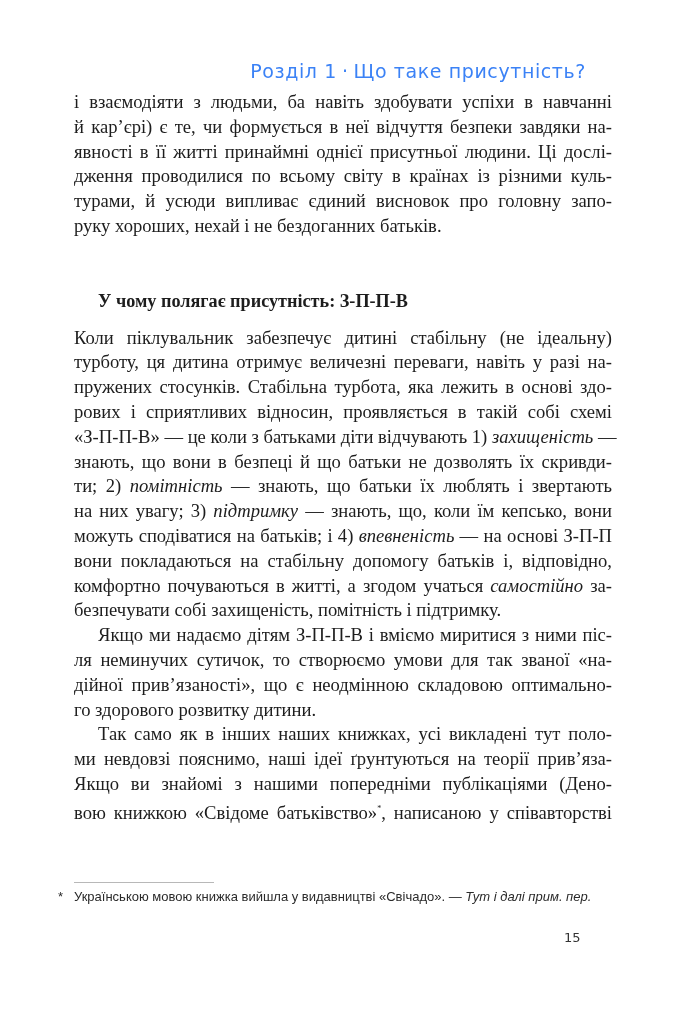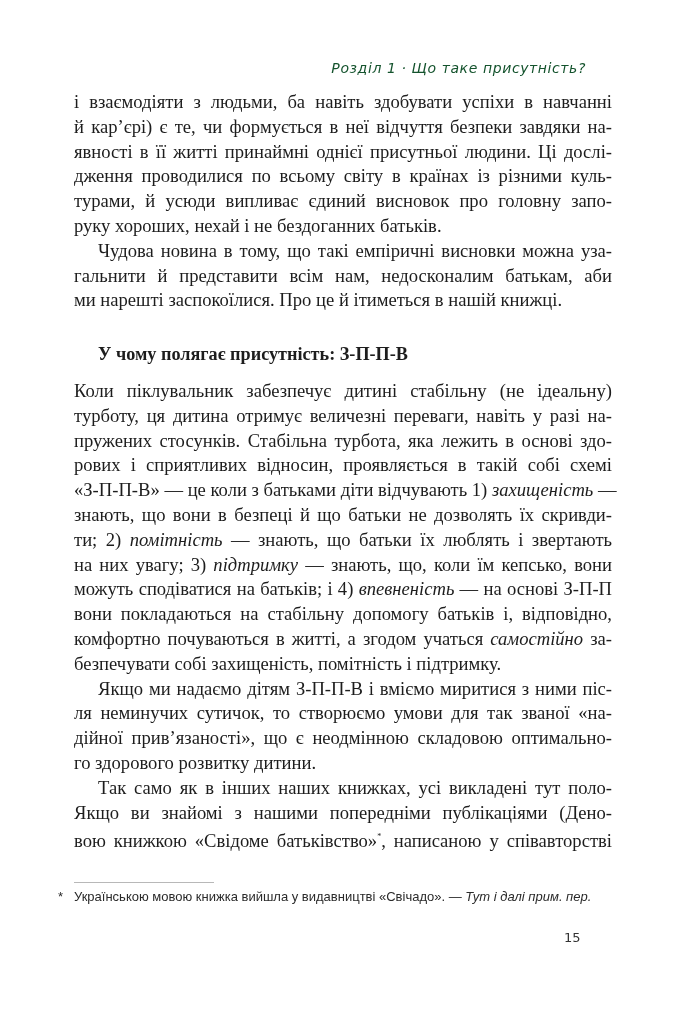--- a/index.html
+++ b/index.html
@@ -1,33 +1,32 @@
 <!DOCTYPE html>
 <html><head>
   <meta charset="utf-8">
   <style>
     html, body { margin: 0; padding: 0; background: #ffffff; }
     body { width: 682px; height: 1024px; position: relative; overflow: hidden; color: #1d1d1d; }
     .running-header {
       position: absolute; top: 60px; right: 96px;
-      font-family: "DejaVu Sans", sans-serif; font-size: 14px; letter-spacing: 0.6px; color: #14532d;
+      font-family: "DejaVu Sans", sans-serif; font-size: 19px; letter-spacing: 0.6px; color: #3b82f6;
       white-space: nowrap;
-      font-style: italic;
     }
     .running-header .sep { margin: 0 5px; }
     .body-text {
       position: absolute; left: 74px; top: 90px; width: 538px;
       font-family: "Liberation Serif", serif; font-size: 18.6px; line-height: 24.8px;
     }
     .line { display: block; white-space: nowrap; text-align: justify; text-align-last: justify; height: 24.8px; }
     .line.last { text-align-last: left; }
     .line.indent { padding-left: 24px; }
     .heading {
       display: block; font-weight: bold; font-size: 18.2px; padding-left: 24px;
-      margin-top: 29px; margin-bottom: 12px; height: 24.8px;
+      margin-top: 50px; margin-bottom: 12px; height: 24.8px;
     }
     i { font-style: italic; }
     sup.fn { font-size: 8px; vertical-align: 8px; }
     .footnote-rule {
       position: absolute; left: 74px; top: 882px; width: 140px; height: 1px; background: #b8b8b8;
     }
     .footnote {
       position: absolute; left: 58px; top: 888px; width: 560px;
       font-family: Liberation Sans, sans-serif; font-size: 13px; line-height: 18px; color: #2a2a2a; white-space: nowrap;
     }
@@ -46,25 +45,20 @@
 
 <div class="body-text">
   <div>
     <span class="line">і взаємодіяти з людьми, ба навіть здобувати успіхи в навчанні</span>
     <span class="line">й кар’єрі) є те, чи формується в неї відчуття безпеки завдяки на-</span>
     <span class="line">явності в її житті принаймні однієї присутньої людини. Ці дослі-</span>
     <span class="line">дження проводилися по всьому світу в країнах із різними куль-</span>
     <span class="line">турами, й усюди випливає єдиний висновок про головну запо-</span>
     <span class="line last">руку хороших, нехай і не бездоганних батьків.</span>
   </div>
-  <div>
-    <span class="line indent">Чудова новина в тому, що такі емпіричні висновки можна уза-</span>
-    <span class="line">гальнити й представити всім нам, недосконалим батькам, аби</span>
-    <span class="line last">ми нарешті заспокоїлися. Про це й ітиметься в нашій книжці.</span>
-  </div>
 
   <span class="heading">У чому полягає присутність: З-П-П-В</span>
 
   <div>
     <span class="line">Коли піклувальник забезпечує дитині стабільну (не ідеальну)</span>
     <span class="line">турботу, ця дитина отримує величезні переваги, навіть у разі на-</span>
     <span class="line">пружених стосунків. Стабільна турбота, яка лежить в основі здо-</span>
     <span class="line">рових і сприятливих відносин, проявляється в такій собі схемі</span>
     <span class="line"><span>«З-П-П-В» — це коли з батьками діти відчувають 1) </span><i>захищеність</i><span> —</span></span>
     <span class="line">знають, що вони в безпеці й що батьки не дозволять їх скривди-</span>
@@ -78,20 +72,21 @@
 
   <div>
     <span class="line indent">Якщо ми надаємо дітям З-П-П-В і вміємо миритися з ними піс-</span>
     <span class="line">ля неминучих сутичок, то створюємо умови для так званої «на-</span>
     <span class="line">дійної прив’язаності», що є неодмінною складовою оптимально-</span>
     <span class="line last">го здорового розвитку дитини.</span>
   </div>
 
   <div>
     <span class="line indent">Так само як в інших наших книжках, усі викладені тут поло-</span>
+    <span class="line">ми невдовзі пояснимо, наші ідеї ґрунтуються на теорії прив’яза-</span>
     <span class="line">Якщо ви знайомі з нашими попередніми публікаціями (Дено-</span>
     <span class="line"><span>вою книжкою «Свідоме батьківство»</span><sup class="fn">*</sup><span>, написаною у співавторстві</span></span>
   </div>
 </div>
 
 <div class="footnote-rule"></div>
 <div class="footnote">
   <span class="mark">*</span><span>Українською мовою книжка вийшла у видавництві «Свічадо». — </span><i>Тут і далі прим. пер.</i>
 </div>
 

